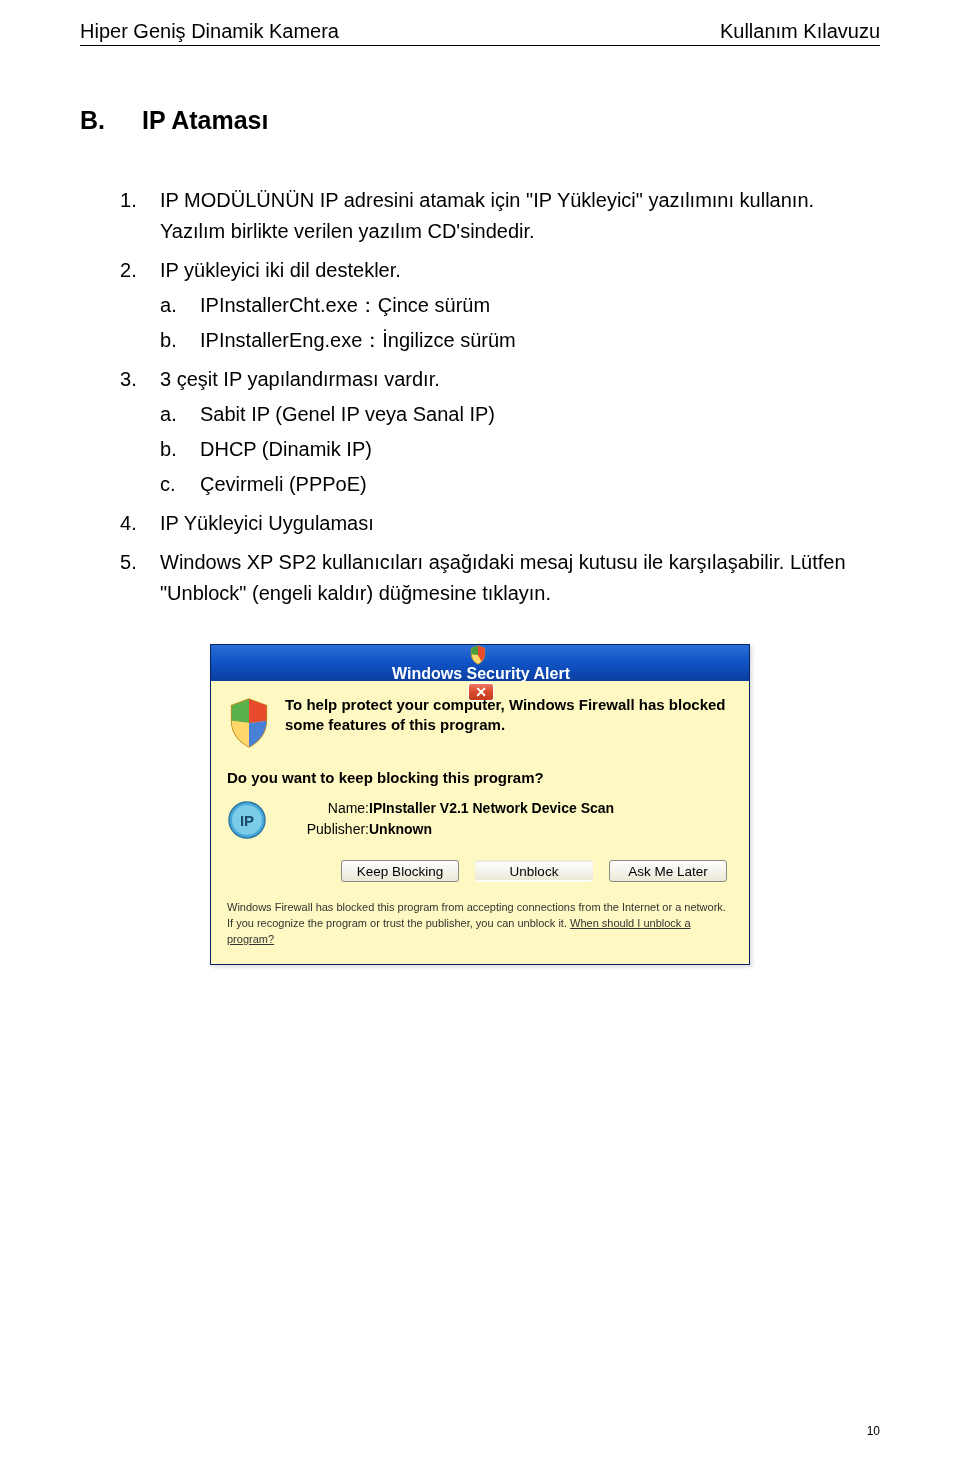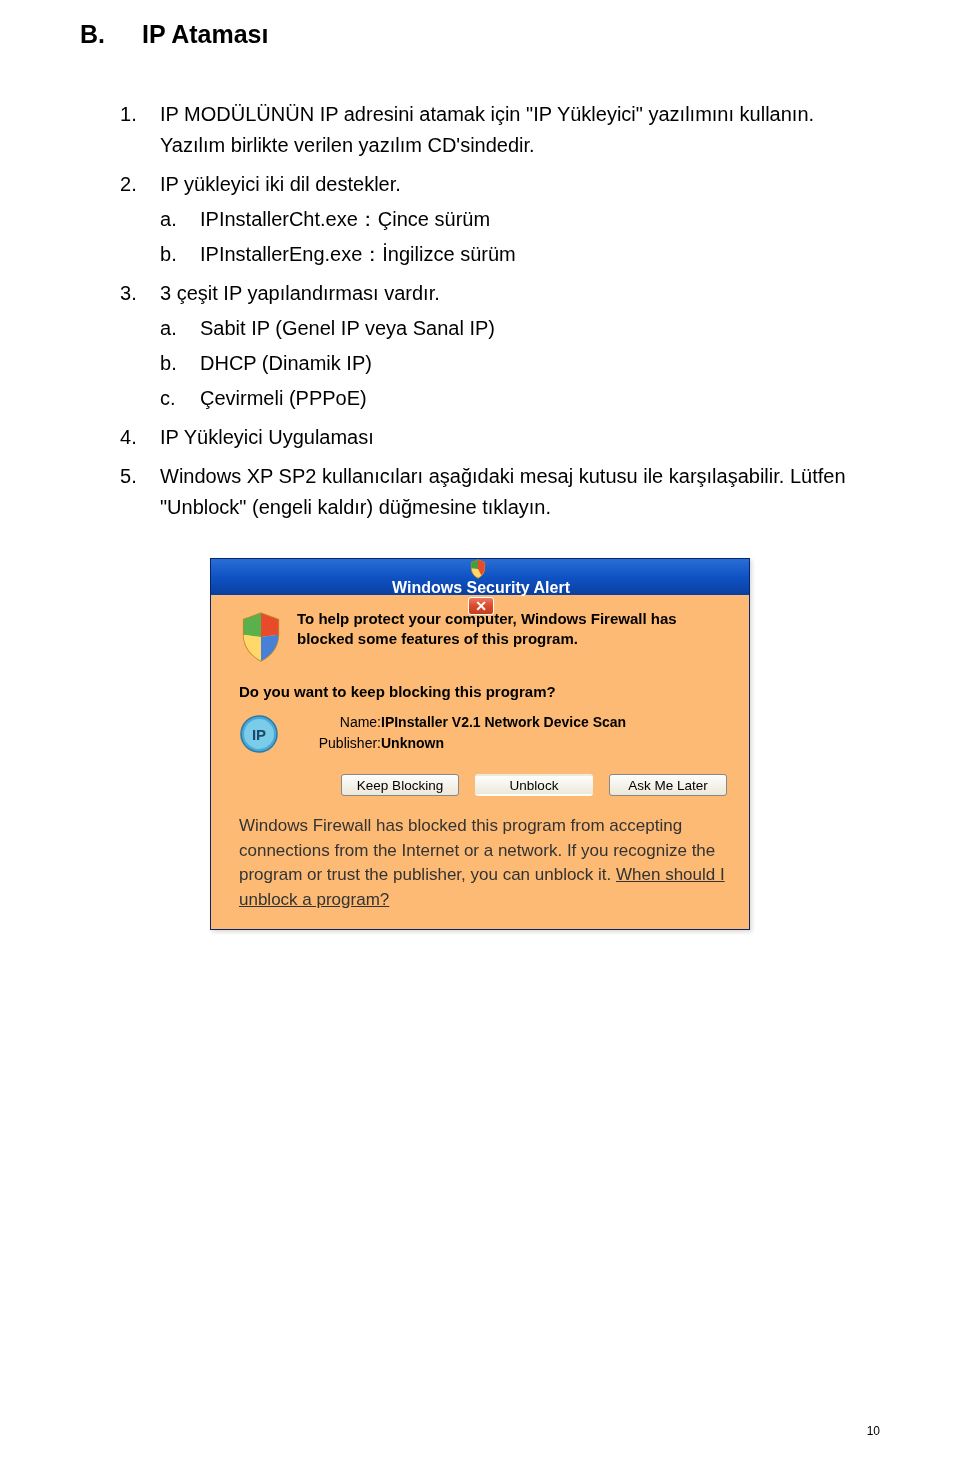--- a/index.html
+++ b/index.html
@@ -110,22 +110,22 @@
       border-radius: 3px;
       color: #fff;
       font-weight: bold;
       font-size: 14px;
       display: flex;
       align-items: center;
       justify-content: center;
       cursor: pointer;
     }
     .dialog-body {
-      background: #fdba74;
-      padding: 14px 16px 16px 28px;
+      background: #fef9c3;
+      padding: 14px 16px 16px 16px;
     }
     .top-row {
       display: flex;
       gap: 14px;
       margin-bottom: 20px;
     }
     .shield-big {
       width: 44px;
       height: 52px;
       flex-shrink: 0;
@@ -181,21 +181,21 @@
       border: 1px solid #888;
       border-radius: 3px;
       background: linear-gradient(to bottom, #fdfdfd 0%, #ece9d8 100%);
       font-size: 13.5px;
       font-family: Tahoma, Arial, sans-serif;
       cursor: pointer;
       padding: 0 10px;
       margin-left: 6px;
     }
     .footer-text {
-      font-size: 17px;
+      font-size: 11px;
       line-height: 1.45;
       color: #333;
     }
     .footer-text .link {
       text-decoration: underline;
       color: #333;
       cursor: pointer;
     }
     .page-number {
       position: absolute;
@@ -204,20 +204,24 @@
       font-size: 12px;
     }
     .highlight {
       border: 2px solid transparent;
     }
   </style>
 </head>
 <body>
 
 <div class="page">
+  <div class="header">
+    <span>Hiper Geniş Dinamik Kamera</span>
+    <span>Kullanım Kılavuzu</span>
+  </div>
 
   <div class="section-title">
     <span class="letter">B.</span>
     <span>IP Ataması</span>
   </div>
 
   <ol class="main-list">
     <li>
       <span>IP MODÜLÜNÜN IP adresini atamak için "IP Yükleyici" yazılımını kullanın.</span><br>
       <span>Yazılım birlikte verilen yazılım CD'sindedir.</span>

